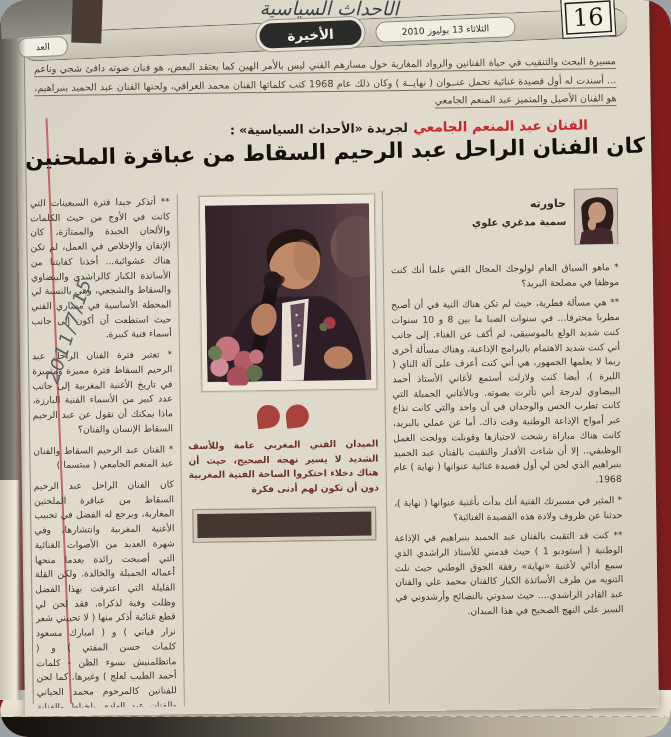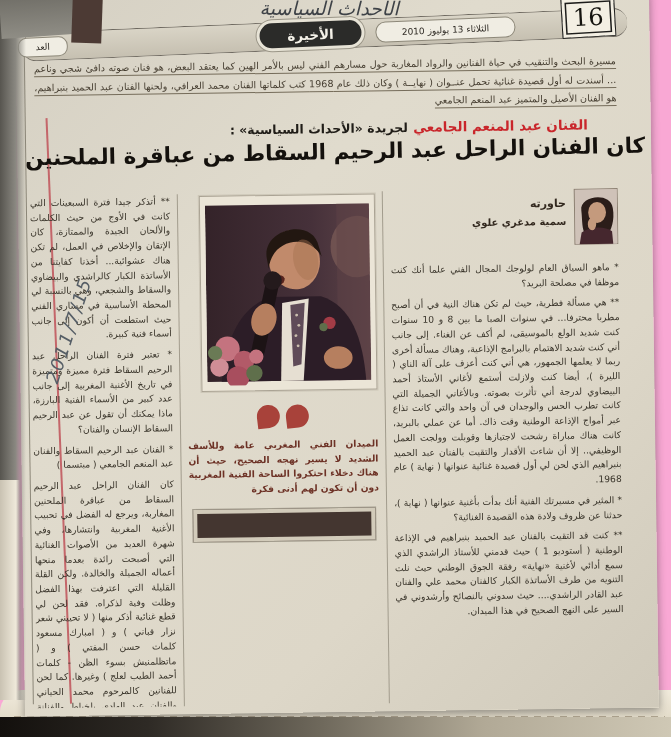--- a/index.html
+++ b/index.html
@@ -1,17 +1,17 @@
 <!DOCTYPE html>
 <html lang="ar"><head>
 <meta charset="utf-8">
 <style>
   html,body{margin:0;padding:0;}
   body{font-family:"DejaVu Sans",sans-serif;background:#9aa3a8;}
-  .stage{position:relative;width:671px;height:737px;overflow:hidden;background:#f9a8d4;}
+  .stage{position:relative;width:671px;height:737px;overflow:hidden;background:#7f1d1d;border-radius:28px;}
 
   
   .leather{position:absolute;left:0;right:0;top:690px;height:47px;z-index:1;
     background:linear-gradient(to bottom,#f0eadb 0%,#e4ddcb 55%,#d2cab6 100%);
     border-top-left-radius:22px;}
   .stitch{position:absolute;left:14px;right:6px;top:26px;height:2px;
     background:repeating-linear-gradient(to right,#b1a691 0 7px,transparent 7px 13px);}
   .album-bottom{position:absolute;left:0;right:0;top:717px;height:20px;z-index:4;
     background:linear-gradient(to right,#13100d 0%,#2e2a25 22%,#6f695c 48%,#b1a996 72%,#cfc8b5 100%);}
   .edge-left{position:absolute;left:0;top:0;width:26px;height:700px;z-index:4;

